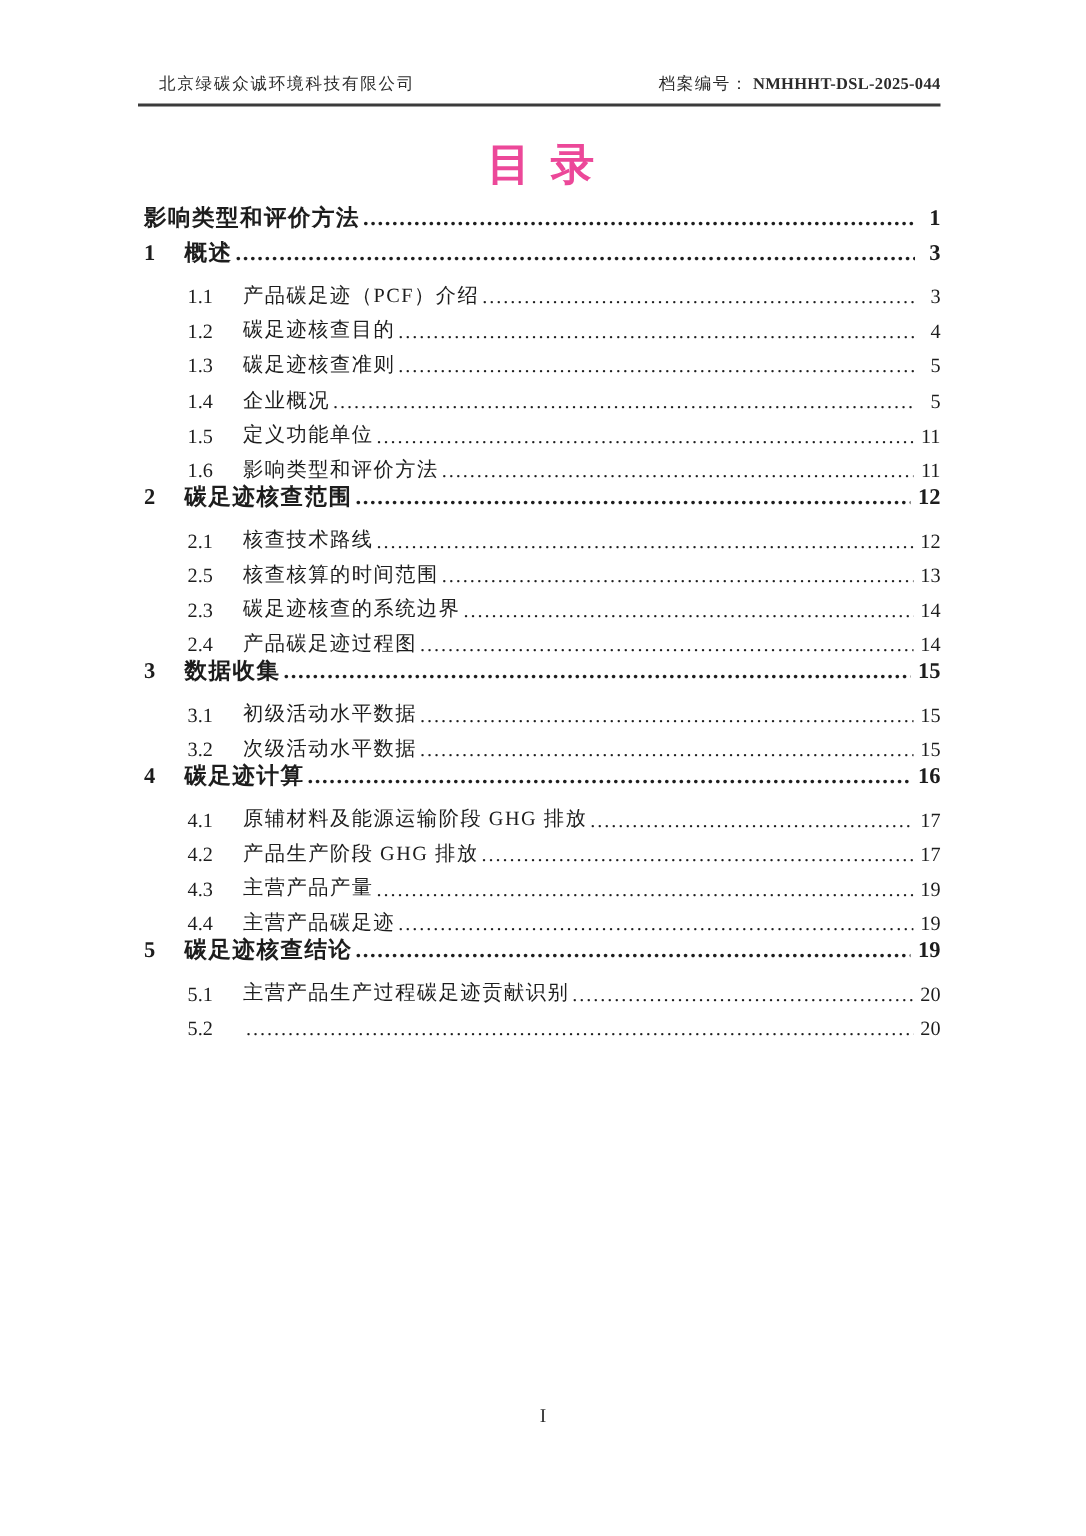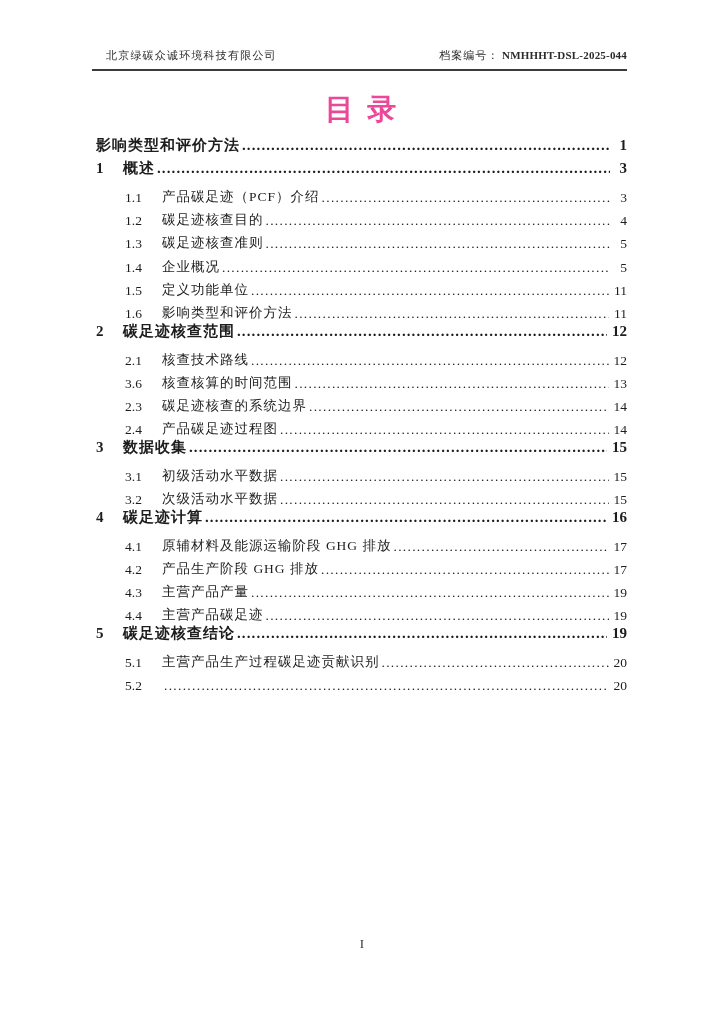--- a/index.html
+++ b/index.html
@@ -159,21 +159,21 @@
     <span class="toc-dots"></span>
     <span class="toc-page">12</span>
   </div>
       <div class="toc-row l1">
     <span class="toc-num num1">2.1</span>
     <span class="toc-label">核查技术路线</span>
     <span class="toc-dots"></span>
     <span class="toc-page">12</span>
   </div>
       <div class="toc-row l1">
-    <span class="toc-num num1">3.6</span>
+    <span class="toc-num num1">2.5</span>
     <span class="toc-label">核查核算的时间范围</span>
     <span class="toc-dots"></span>
     <span class="toc-page">13</span>
   </div>
       <div class="toc-row l1">
     <span class="toc-num num1">2.3</span>
     <span class="toc-label">碳足迹核查的系统边界</span>
     <span class="toc-dots"></span>
     <span class="toc-page">14</span>
   </div>

